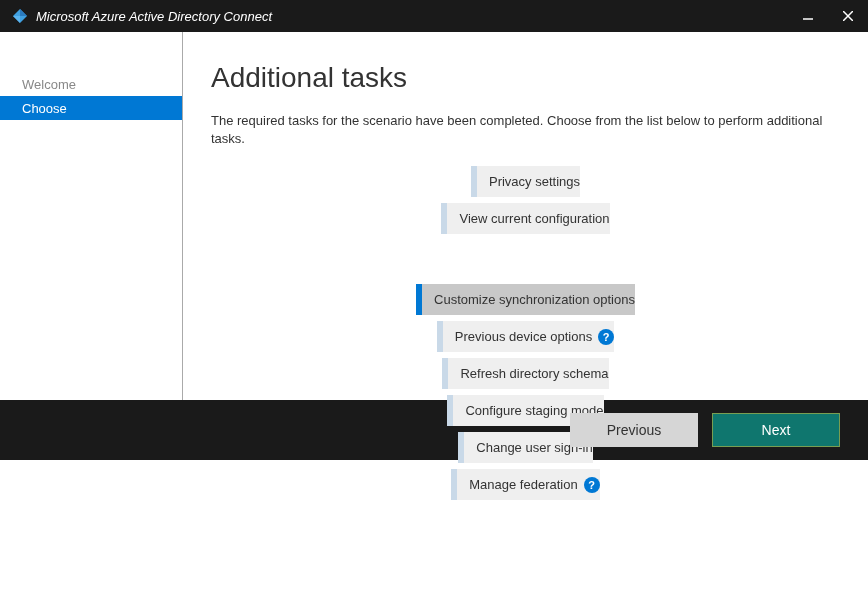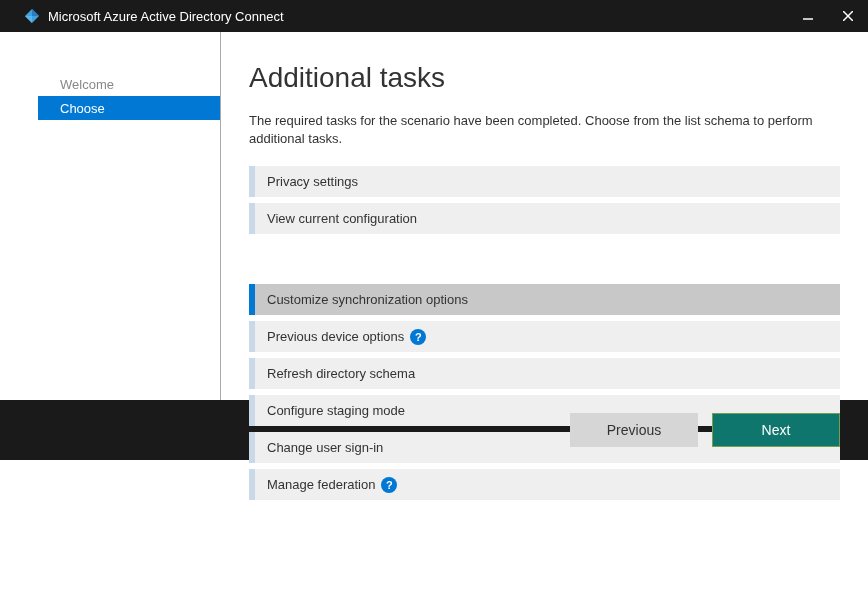--- a/index.html
+++ b/index.html
@@ -1,29 +1,29 @@
 <!DOCTYPE html>
 <html><head>
 <meta charset="utf-8">
 <style>
   * { box-sizing: border-box; margin: 0; padding: 0; }
   html, body { width: 868px; height: 610px; font-family: "Segoe UI", Arial, sans-serif; overflow: hidden; background: #fff; }
-  .titlebar { height: 32px; background: #1a1a1a; color: #fff; display: flex; align-items: center; padding-left: 24px; }
+  .titlebar { height: 32px; background: #1a1a1a; color: #fff; display: flex; align-items: center; padding-left: 12px; font-style: italic; }
   .titlebar .logo { width: 16px; height: 16px; margin-right: 8px; display: flex; align-items: center; justify-content: center; }
   .titlebar .title { font-size: 13px; flex: 1; }
   .titlebar .winbtn { width: 40px; height: 32px; display: flex; align-items: center; justify-content: center; font-size: 14px; color: #fff; }
   .titlebar .winbtn.close { font-size: 16px; font-weight: bold; }
-  .body { display: flex; height: 368px; padding-left: 38px; }
+  .body { display: flex; height: 368px; }
   .sidebar { width: 183px; border-right: 1px solid #aaa; padding-top: 40px; }
   .sidebar .nav-item { height: 24px; display: flex; align-items: center; padding-left: 22px; font-size: 13px; color: #888; }
   .sidebar .nav-item.active { background: #0078d4; color: #fff; }
   .main { flex: 1; padding: 30px 28px 20px 28px; }
   .main h1 { font-size: 28px; font-weight: 300; color: #333; margin-bottom: 18px; }
   .main .desc { font-size: 13px; color: #333; margin-bottom: 18px; line-height: 1.4; }
-  .tasklist { display: flex; flex-direction: column; gap: 6px; }
+  .tasklist { display: flex; flex-direction: column; gap: 6px; align-items: center; }
   .task { background: #efefef; height: 31px; display: flex; align-items: center; font-size: 13px; color: #333; cursor: pointer; }
   .task .accent { width: 6px; height: 100%; background: #c9d9e8; margin-right: 12px; }
   .task.selected { background: #c8c8c8; margin-top: 44px; }
   .task.selected .accent { background: #0078d4; }
   .task .help { width: 16px; height: 16px; border-radius: 50%; background: #0078d4; color: #fff; font-size: 11px; font-weight: bold; display: flex; align-items: center; justify-content: center; margin-left: 6px; }
   .footer { height: 60px; background: #1a1a1a; display: flex; align-items: center; justify-content: flex-end; padding-right: 28px; gap: 14px; }
   .footer button { width: 128px; height: 34px; font-size: 14px; border: none; cursor: pointer; }
   .footer .prev { background: #d6d6d6; color: #333; }
   .footer .next { background: #0f766e; color: #fff; border: 1px solid #789e52; }
 </style>
@@ -57,21 +57,21 @@
     <div class="nav-item">
       <span>Welcome</span>
     </div>
     <div class="nav-item active">
       <span>Choose</span>
     </div>
   </div>
 
   <div class="main">
     <h1>Additional tasks</h1>
-    <p class="desc">The required tasks for the scenario have been completed. Choose from the list schema to perform additional tasks.</p>
+    <p class="desc">The required tasks for the scenario have been completed. Choose from the list below to perform additional tasks.</p>
 
     <div class="tasklist">
       <div class="task">
         <span class="accent"></span>
         <span>Privacy settings</span>
       </div>
       <div class="task">
         <span class="accent"></span>
         <span>View current configuration</span>
       </div>

